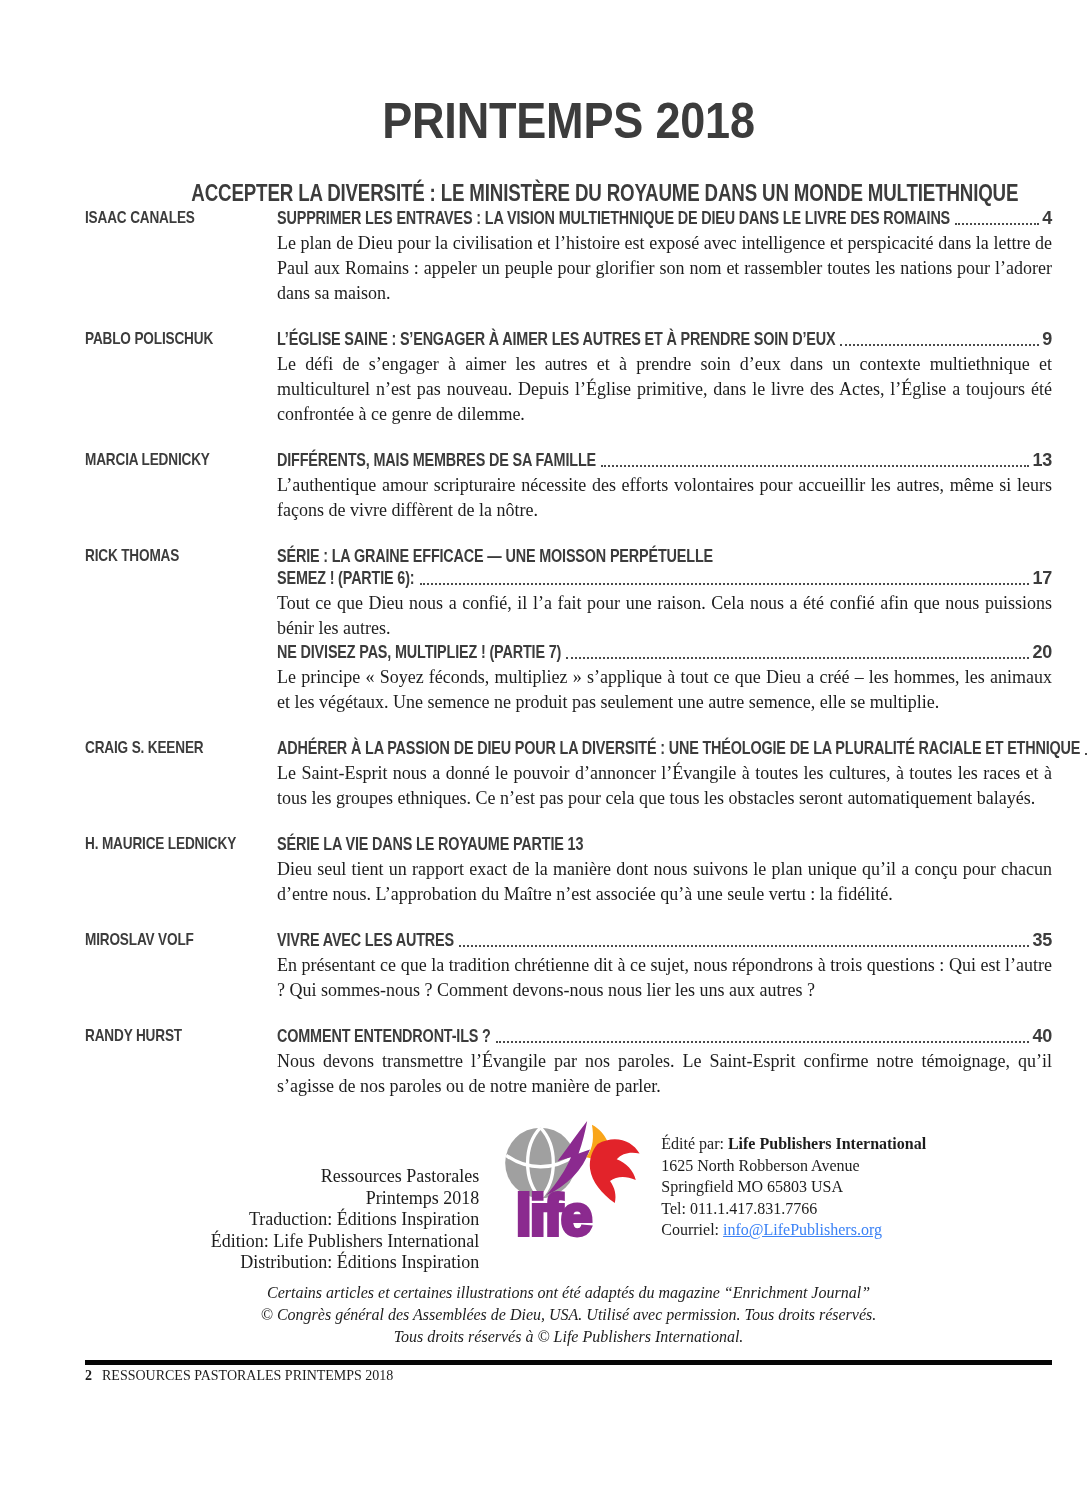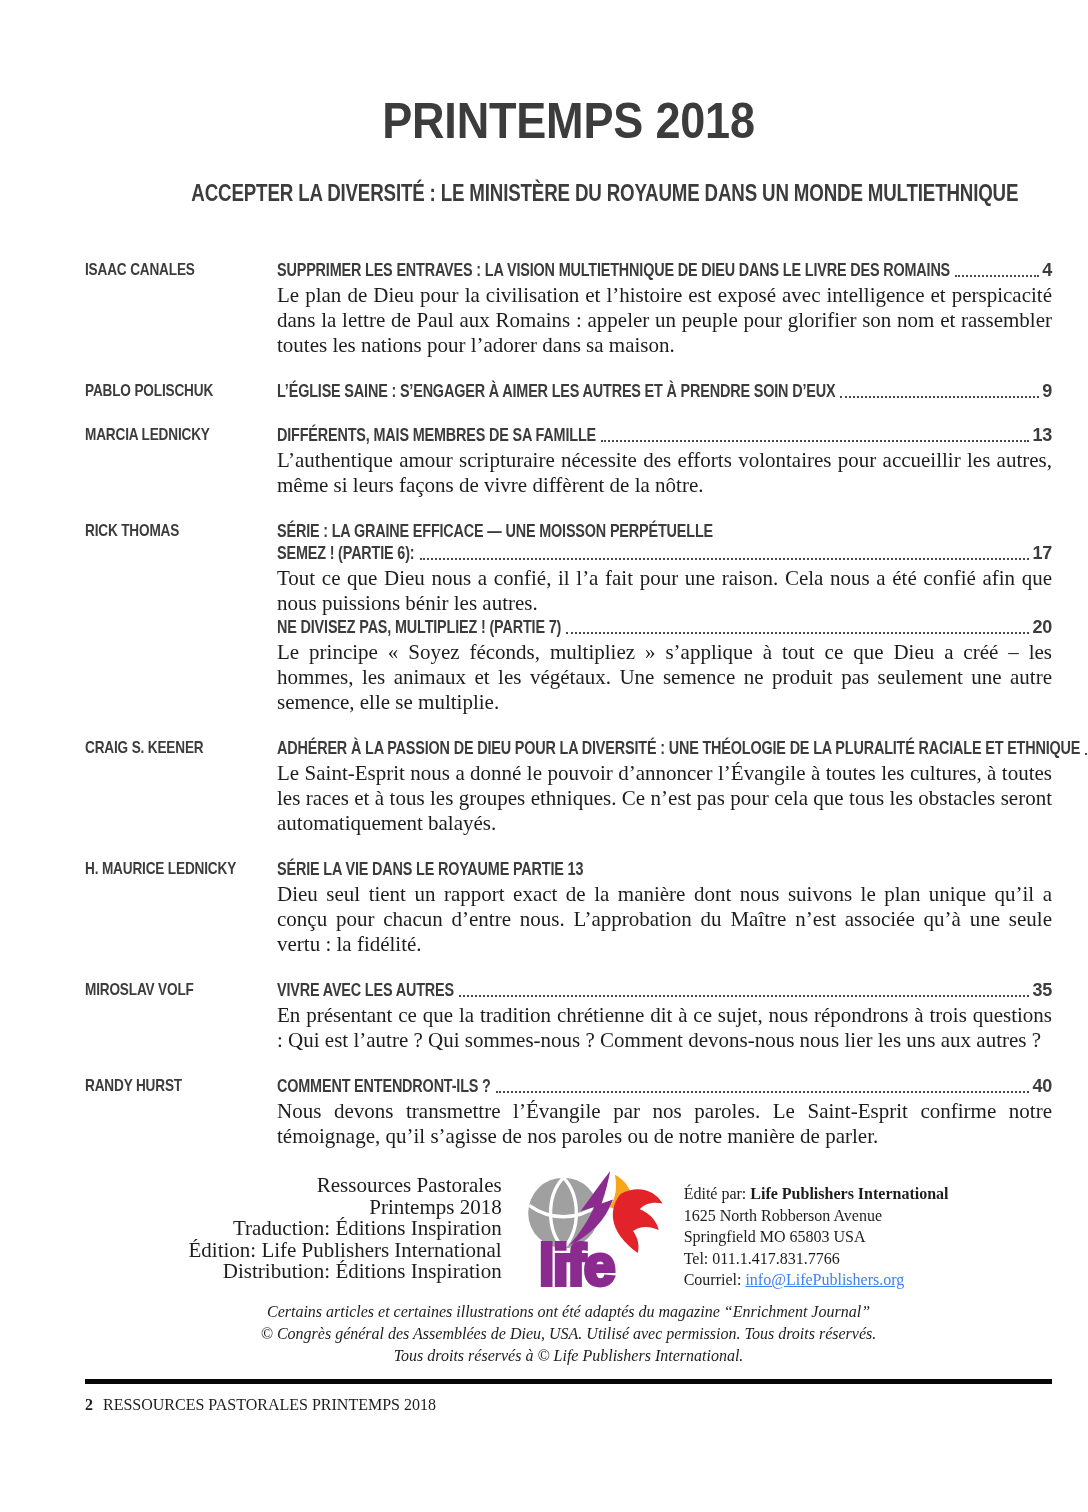--- a/index.html
+++ b/index.html
@@ -26,49 +26,49 @@
     white-space: nowrap;
   }
   .h2 {
     margin-top: 32px;
     font-size: 24px; line-height: 29px;
     transform: scaleX(0.78);
     white-space: nowrap;
   }
 
   
-  .toc { margin-top: 52px; }
+  .toc { }
   .entry { display: flex; margin-bottom: 22px; }
   .author-col { width: 192px; flex-shrink: 0; }
   .author { font-size: 17px; line-height: 22px; display: inline-block; white-space: nowrap; }
   .entry-body { flex: 1; min-width: 0; }
   .title-row { display: flex; align-items: flex-end; font-size: 18px; line-height: 22px; }
   .t { display: inline-block; white-space: nowrap; }
   .leader { flex: 1; border-bottom: 2.5px dotted #4a4a4a; margin: 0 3px 4px 5px; min-width: 10px; }
   .pg { flex-shrink: 0; }
   .desc {
-    font-size: 21px; line-height: 25px;
+    font-size: 18px; line-height: 25px;
     text-align: justify;
     margin-top: 2px;
     color: #1d1d1d;
   }
 
   
   .pub-block {
     margin-top: 18px;
     display: flex; justify-content: center; align-items: flex-start;
     gap: 16px;
   }
-  .pub-left { text-align: right; font-size: 21px; line-height: 21.5px; padding-top: 4px; }
+  .pub-left { text-align: right; font-size: 18px; line-height: 21.5px; padding-top: 4px; margin-top: 41px; }
   .pub-right { text-align: left; font-size: 16px; line-height: 21.5px; padding-top: 4px; margin-top: 8px; }
   .logo-box { width: 150px; height: 122px; flex-shrink: 0; }
   .email-link { color: #3b82f6; text-decoration: underline; cursor: pointer; }
   .notes { margin-top: 8px; text-align: center; font-size: 16px; line-height: 22px; font-style: italic; }
   .rule { margin-top: 12px; height: 5px; background: #060606; }
-  .page-footer { margin-top: 10px; font-size: 16px; line-height: 22px; }
+  .page-footer { font-size: 14px; line-height: 22px; }
   .page-footer b { margin-right: 10px; }
 </style>
 </head>
 <body>
 
 <div class="page">
 
   <header>
     <div class="cond h1">PRINTEMPS 2018</div>
     <div class="cond h2">ACCEPTER LA DIVERSITÉ : LE MINISTÈRE DU ROYAUME DANS UN MONDE MULTIETHNIQUE</div>
@@ -87,20 +87,21 @@
         </div>
       </div>
       <div class="entry">
         <div class="author-col"><span class="author cond cx" style="transform: scaleX(0.8); transform-origin: 0px 50%; margin-right: -32.0156px;">PABLO POLISCHUK</span></div>
         <div class="entry-body">
           <div class="title-row cond">
             <span class="t cx" style="transform: scaleX(0.8); transform-origin: 0px 50%; margin-right: -139.594px;">L’ÉGLISE SAINE : S’ENGAGER À AIMER LES AUTRES ET À PRENDRE SOIN D’EUX</span>
             <span class="leader"></span>
             <span class="pg">9</span>
           </div>
+          <p class="desc">Le défi de s’engager à aimer les autres et à prendre soin d’eux dans un contexte multiethnique et multiculturel n’est pas nouveau. Depuis l’Église primitive, dans le livre des Actes, l’Église a toujours été confrontée à ce genre de dilemme.</p>
         </div>
       </div>
       <div class="entry">
         <div class="author-col"><span class="author cond cx" style="transform: scaleX(0.8); transform-origin: 0px 50%; margin-right: -31.1969px;">MARCIA LEDNICKY</span></div>
         <div class="entry-body">
           <div class="title-row cond">
             <span class="t cx" style="transform: scaleX(0.8); transform-origin: 0px 50%; margin-right: -79.75px;">DIFFÉRENTS, MAIS MEMBRES DE SA FAMILLE</span>
             <span class="leader"></span>
             <span class="pg">13</span>
           </div>

